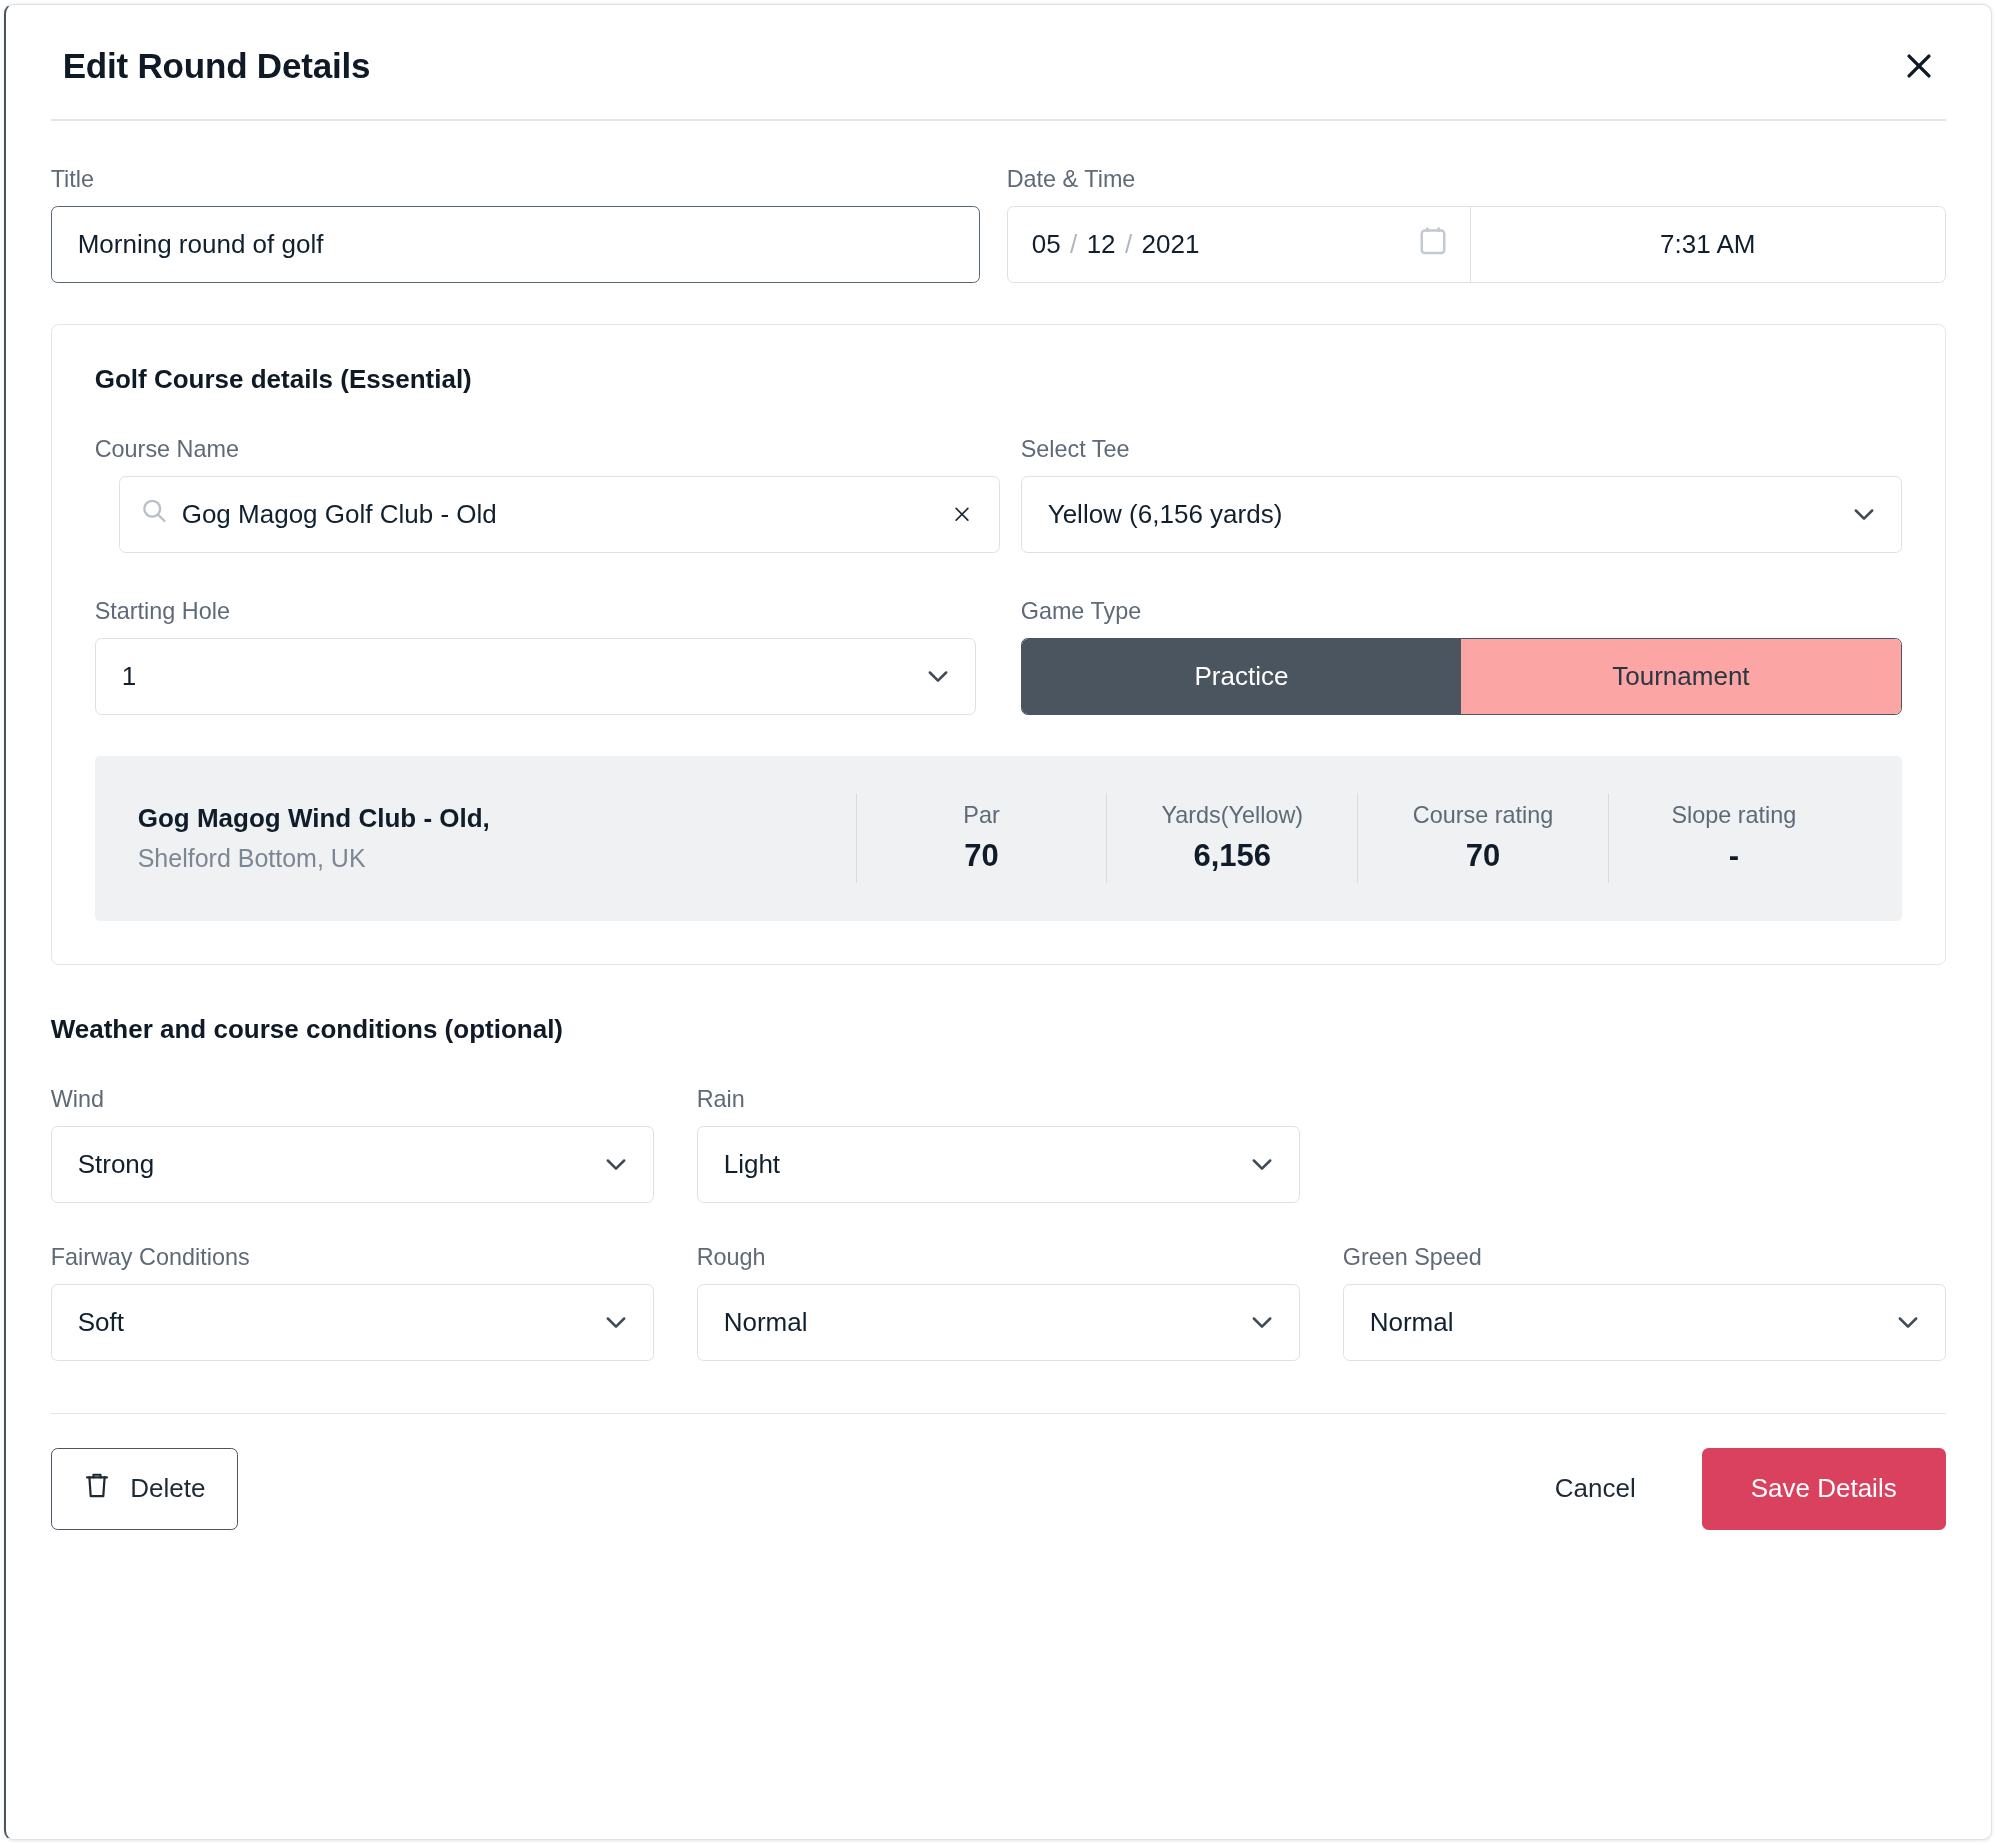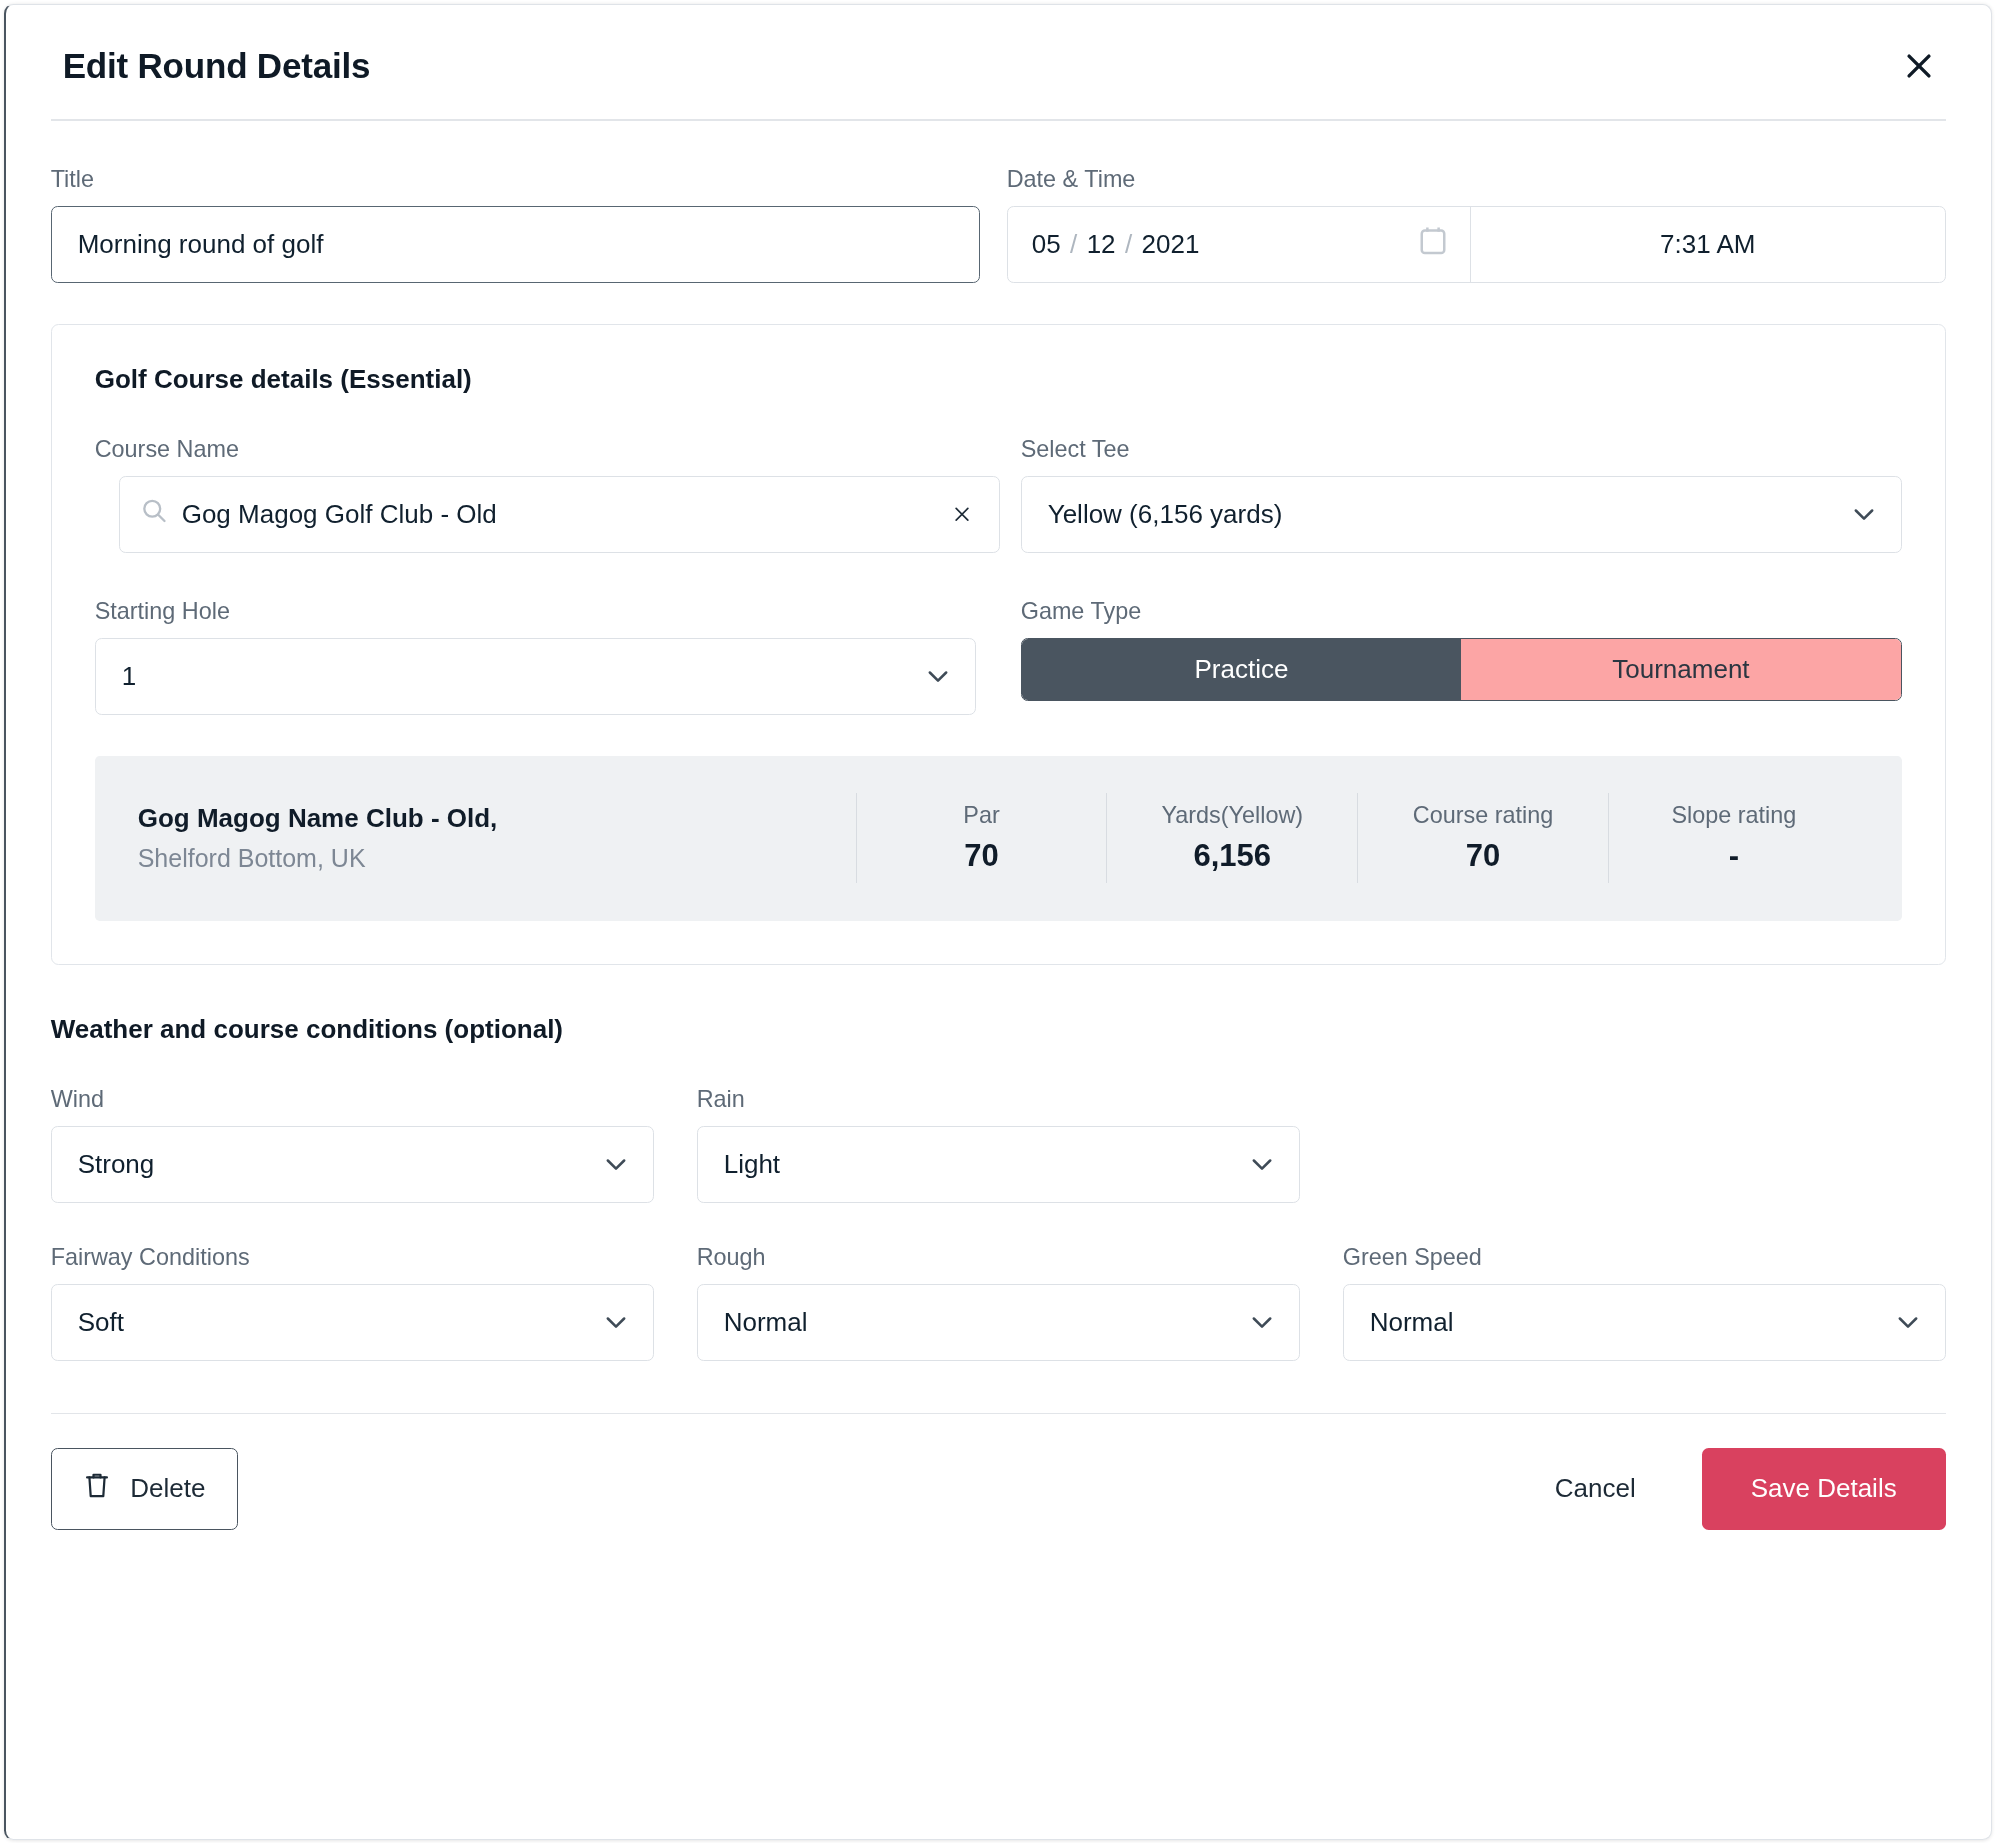--- a/index.html
+++ b/index.html
@@ -172,21 +172,21 @@
     cursor: pointer;
     background: none; border: none;
   }
 
   #row-hole-gametype { margin-top: 45px; }
 
   
   #game-type-toggle {
     display: flex;
     width: 100%;
-    height: 63px;
+    height: 77px;
     border: 0.9px solid #4a5560;
     border-radius: 6.6px;
     overflow: hidden;
   }
   .seg {
     flex: 1 1 50%;
     display: flex; align-items: center; justify-content: center;
     font-size: 26px;
     cursor: pointer;
     background: #fca5a5;
@@ -381,21 +381,21 @@
         <span class="field-label">Game Type</span>
         <div id="game-type-toggle">
           <div class="seg active">Practice</div>
           <div class="seg">Tournament</div>
         </div>
       </div>
     </div>
 
     <div id="course-info-bar">
       <div id="course-info-name-block">
-        <div id="info-course-name">Gog Magog Name Club - Old,</div>
+        <div id="info-course-name">Gog Magog Wind Club - Old,</div>
         <div id="info-course-location">Shelford Bottom, UK</div>
       </div>
       <div id="course-stats">
         <div class="stat">
           <div class="stat-label">Par</div>
           <div class="stat-value">70</div>
         </div>
         <div class="stat">
           <div class="stat-label">Yards(Yellow)</div>
           <div class="stat-value">6,156</div>

